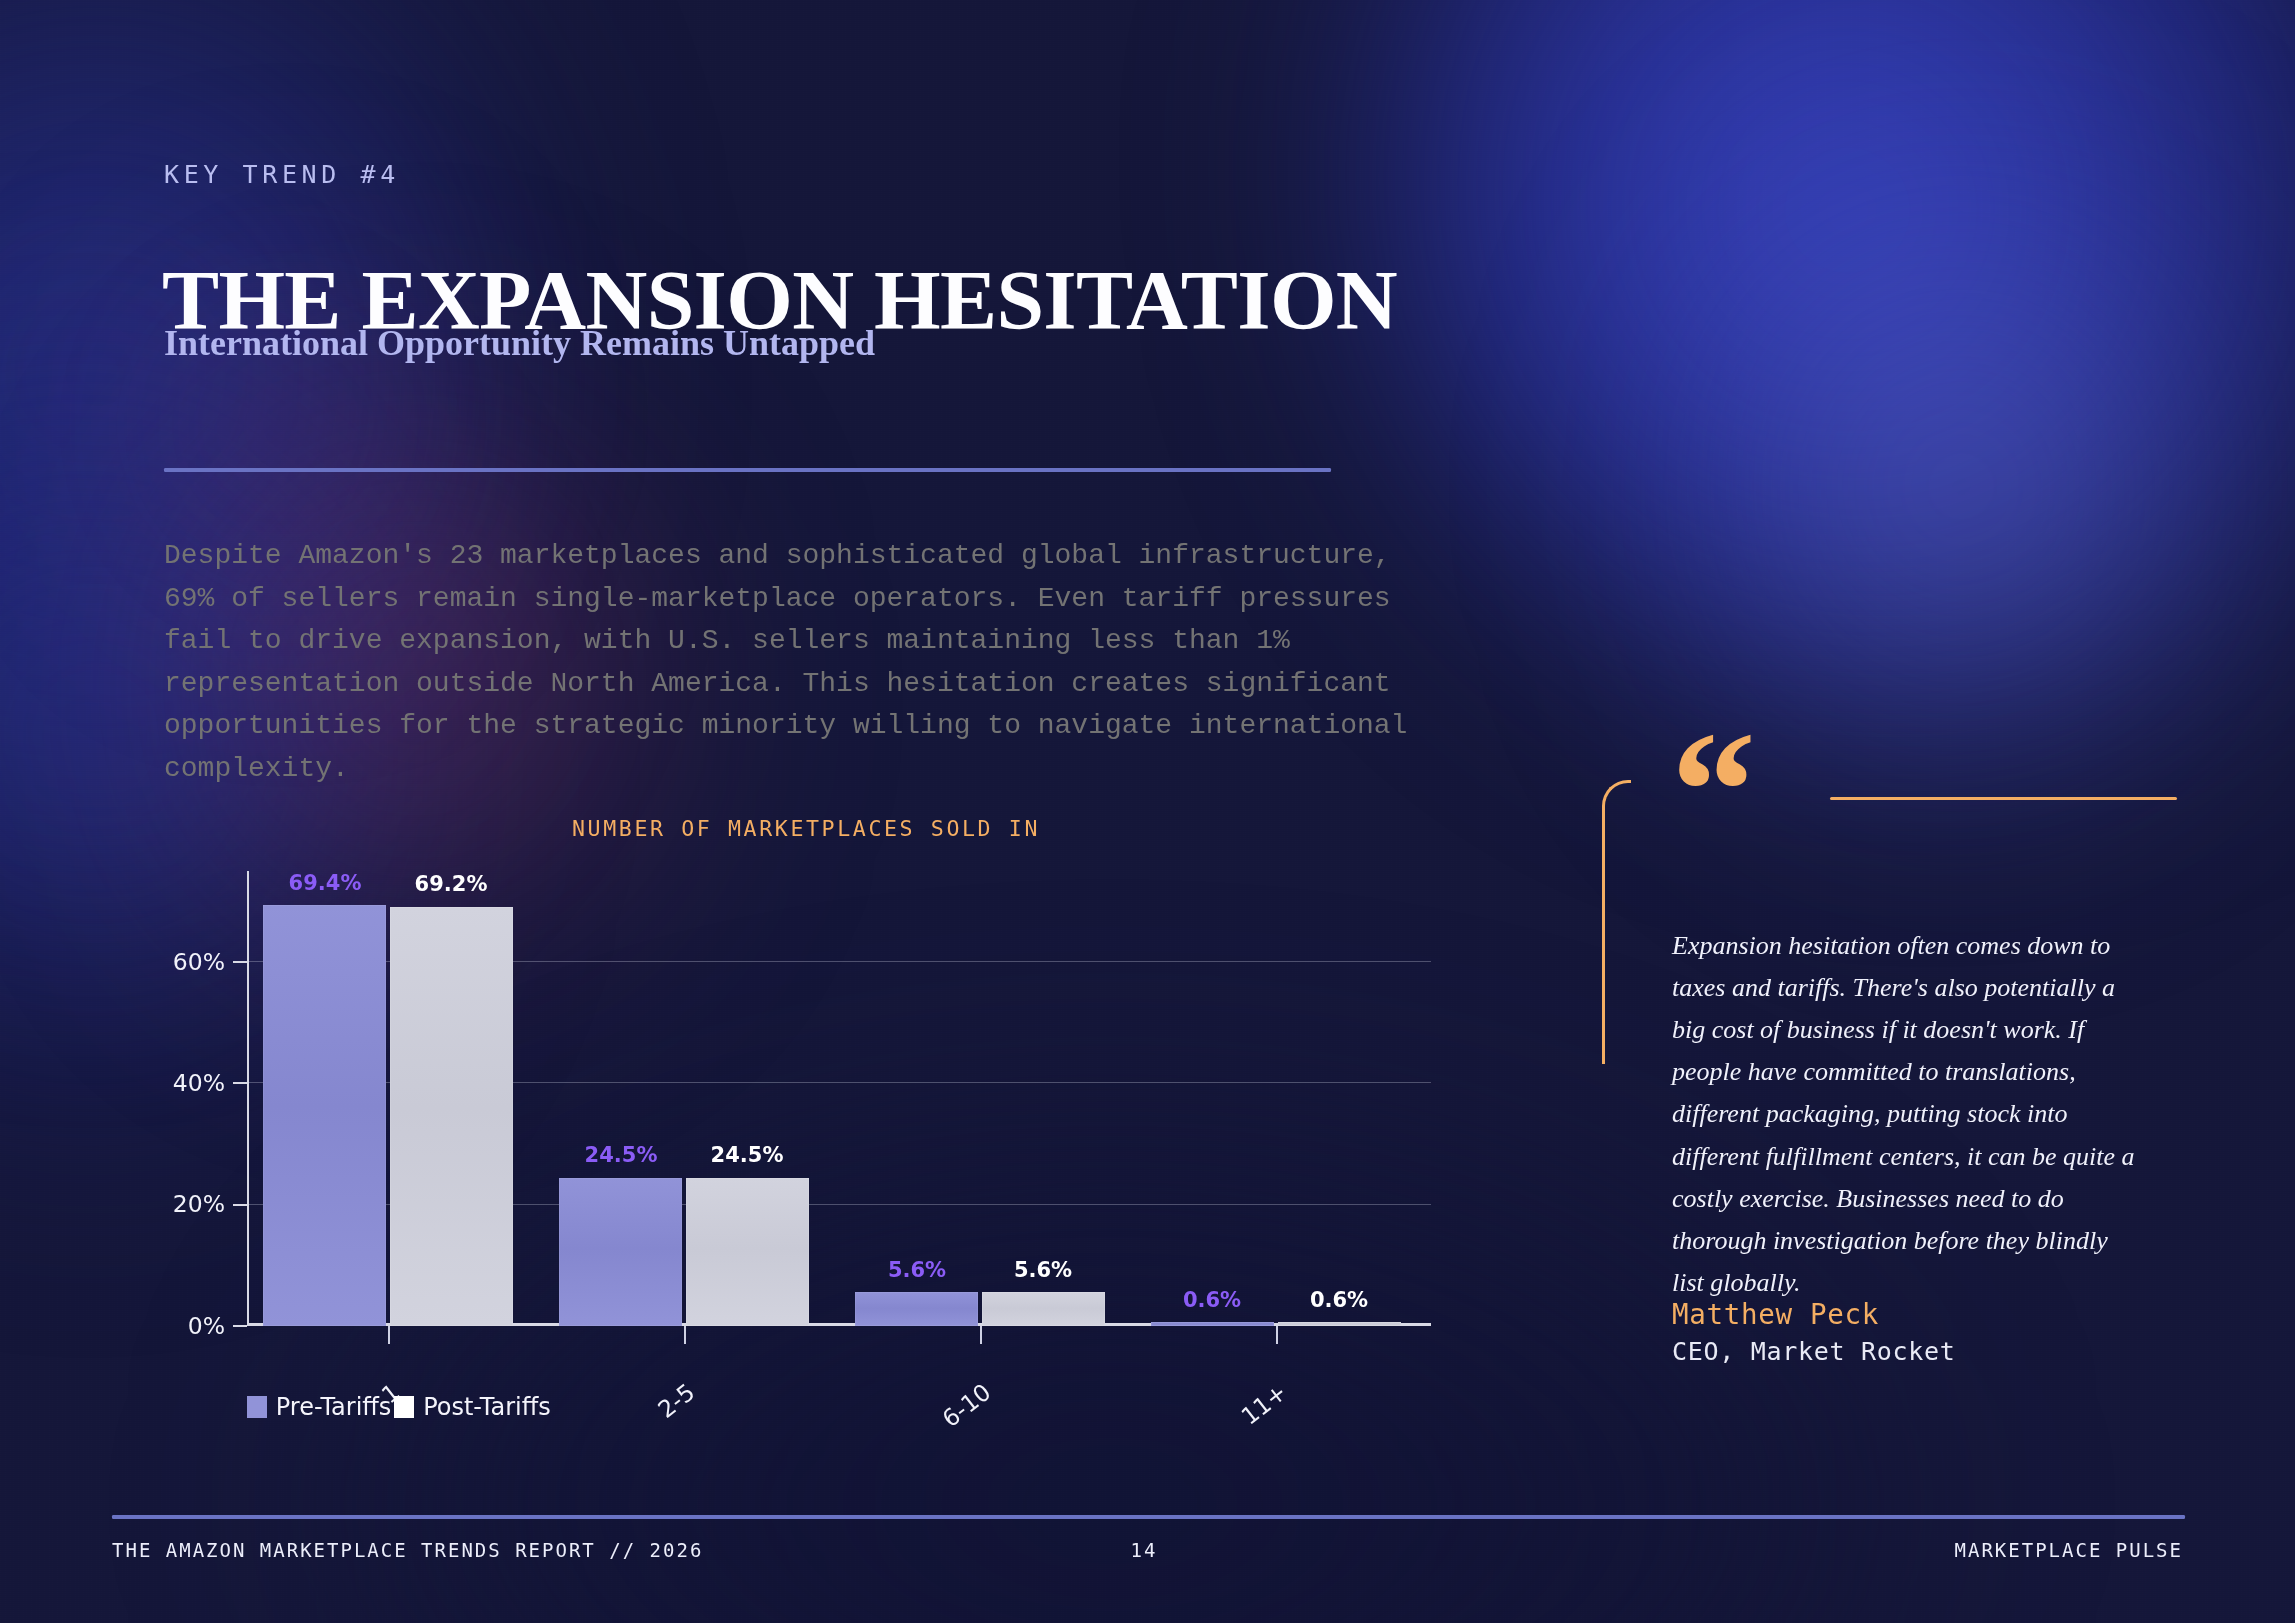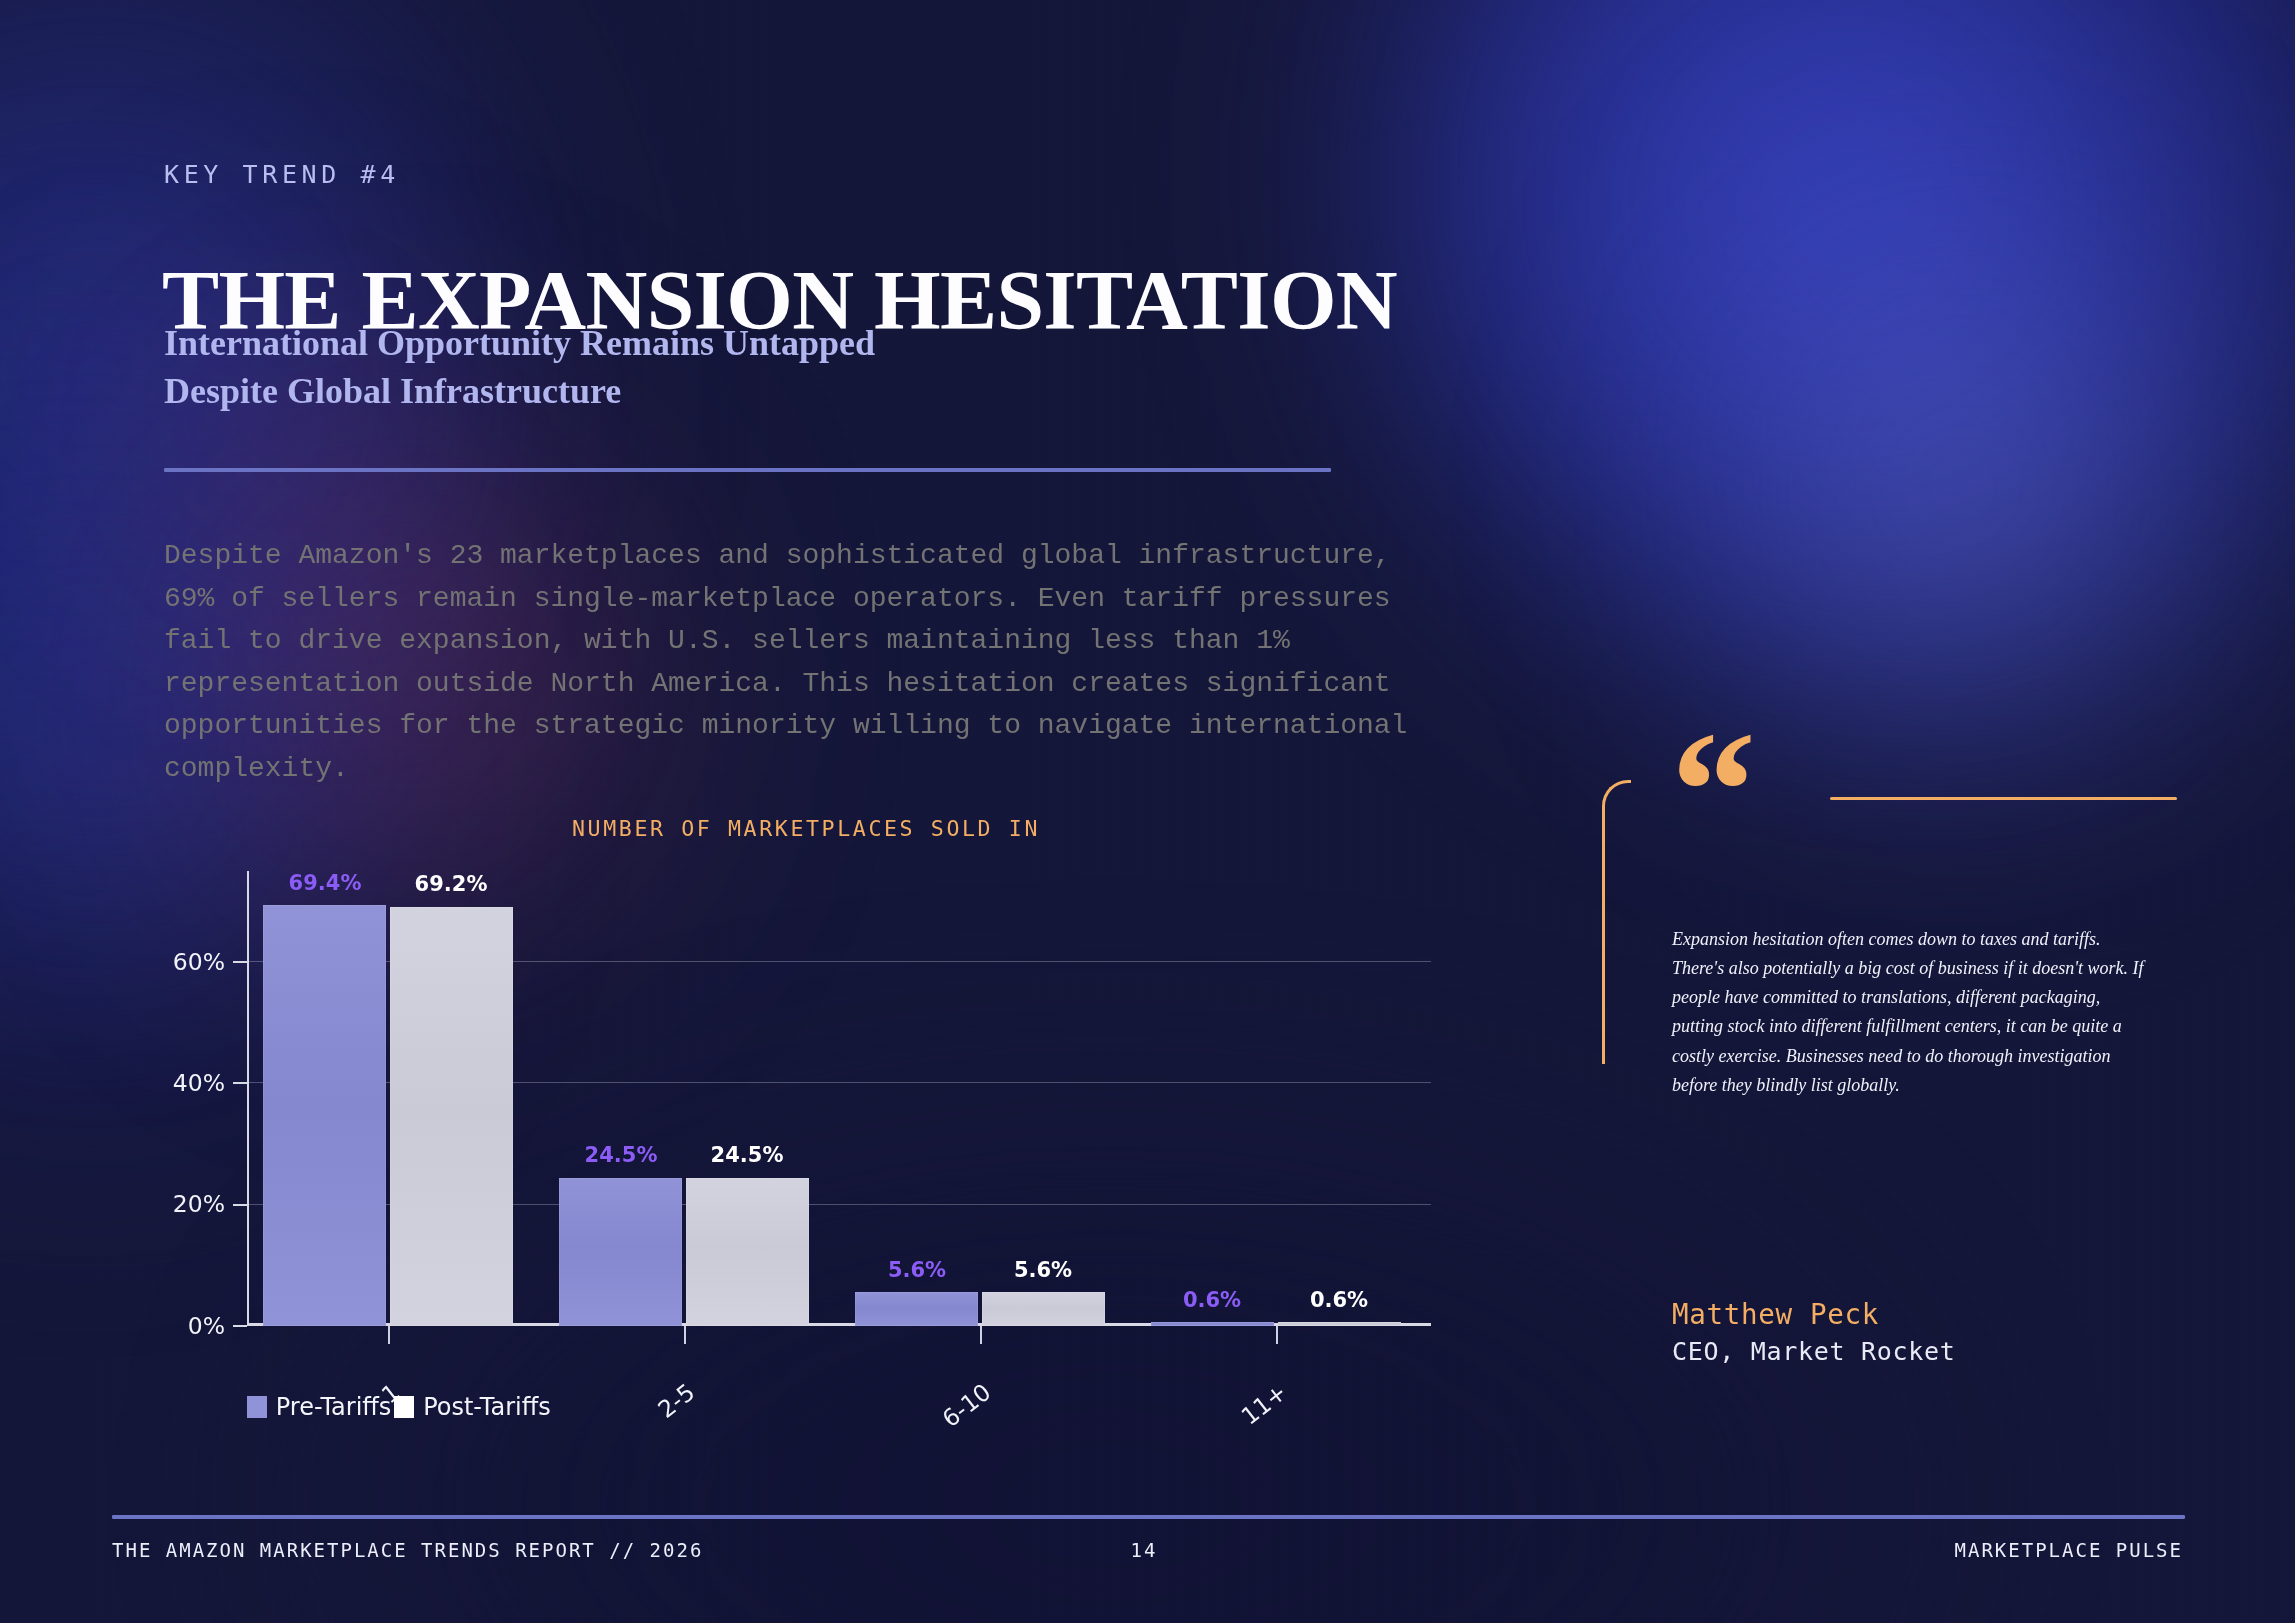--- a/index.html
+++ b/index.html
@@ -90,21 +90,21 @@
   .quote{position:absolute;left:1602px;top:739px;width:536px;}
   .q-bracket{position:absolute;left:0px;top:41px;width:26px;height:281px;
     border-left:3.3px solid #f4ae63;border-top:3.3px solid #f4ae63;
     border-top-left-radius:26px;}
   .q-mark{position:absolute;left:69px;top:0px;
     font-family:"Liberation Serif",serif;font-size:170px;line-height:.62;
     color:#f4ae63;font-weight:700;letter-spacing:-3.9px;}
   .q-line{position:absolute;left:228px;top:58px;width:347px;height:3.3px;
     background:#f4ae63;border-radius:2px;}
   .q-text{position:absolute;left:70px;top:186px;width:472px;
-    font-family:"Liberation Serif",serif;font-style:italic;font-size:18px;
+    font-family:"Liberation Serif",serif;font-style:italic;font-size:26px;
     line-height:1.62;color:#f0f1fb;}
   .q-name{position:absolute;left:70px;top:559px;
     font-family:"DejaVu Sans Mono",monospace;font-size:27.5px;color:#f4ae63;
     letter-spacing:0.7px;}
   .q-role{position:absolute;left:70px;top:598px;
     font-family:"DejaVu Sans Mono",monospace;font-size:25px;color:#e9eaf6;
     letter-spacing:0.7px;}
 
   
   .footer-rule{position:absolute;left:112px;top:1515px;width:2073px;height:3.9px;
@@ -133,21 +133,20 @@
   <div class="glow g-bottom"></div>
   <div class="noise"></div>
 </div>
 
 <div class="page">
 
   <div class="eyebrow">KEY TREND #4</div>
   <h1 class="headline">THE EXPANSION HESITATION</h1>
   <div class="subhead">
     <div>International Opportunity Remains Untapped</div>
-    <div>Despite Global Infrastructure</div>
   </div>
   <div class="rule"></div>
 
   <p class="body-copy">Despite Amazon's 23 marketplaces and sophisticated global infrastructure, 69% of sellers remain single-marketplace operators. Even tariff pressures fail to drive expansion, with U.S. sellers maintaining less than 1% representation outside North America. This hesitation creates significant opportunities for the strategic minority willing to navigate international complexity.</p>
 
   <div class="chart-wrap">
     <div class="chart-title">NUMBER OF MARKETPLACES SOLD IN</div>
     <div class="plot" id="plot">
       <div class="axis-y"></div>
       <div class="axis-x"></div>

